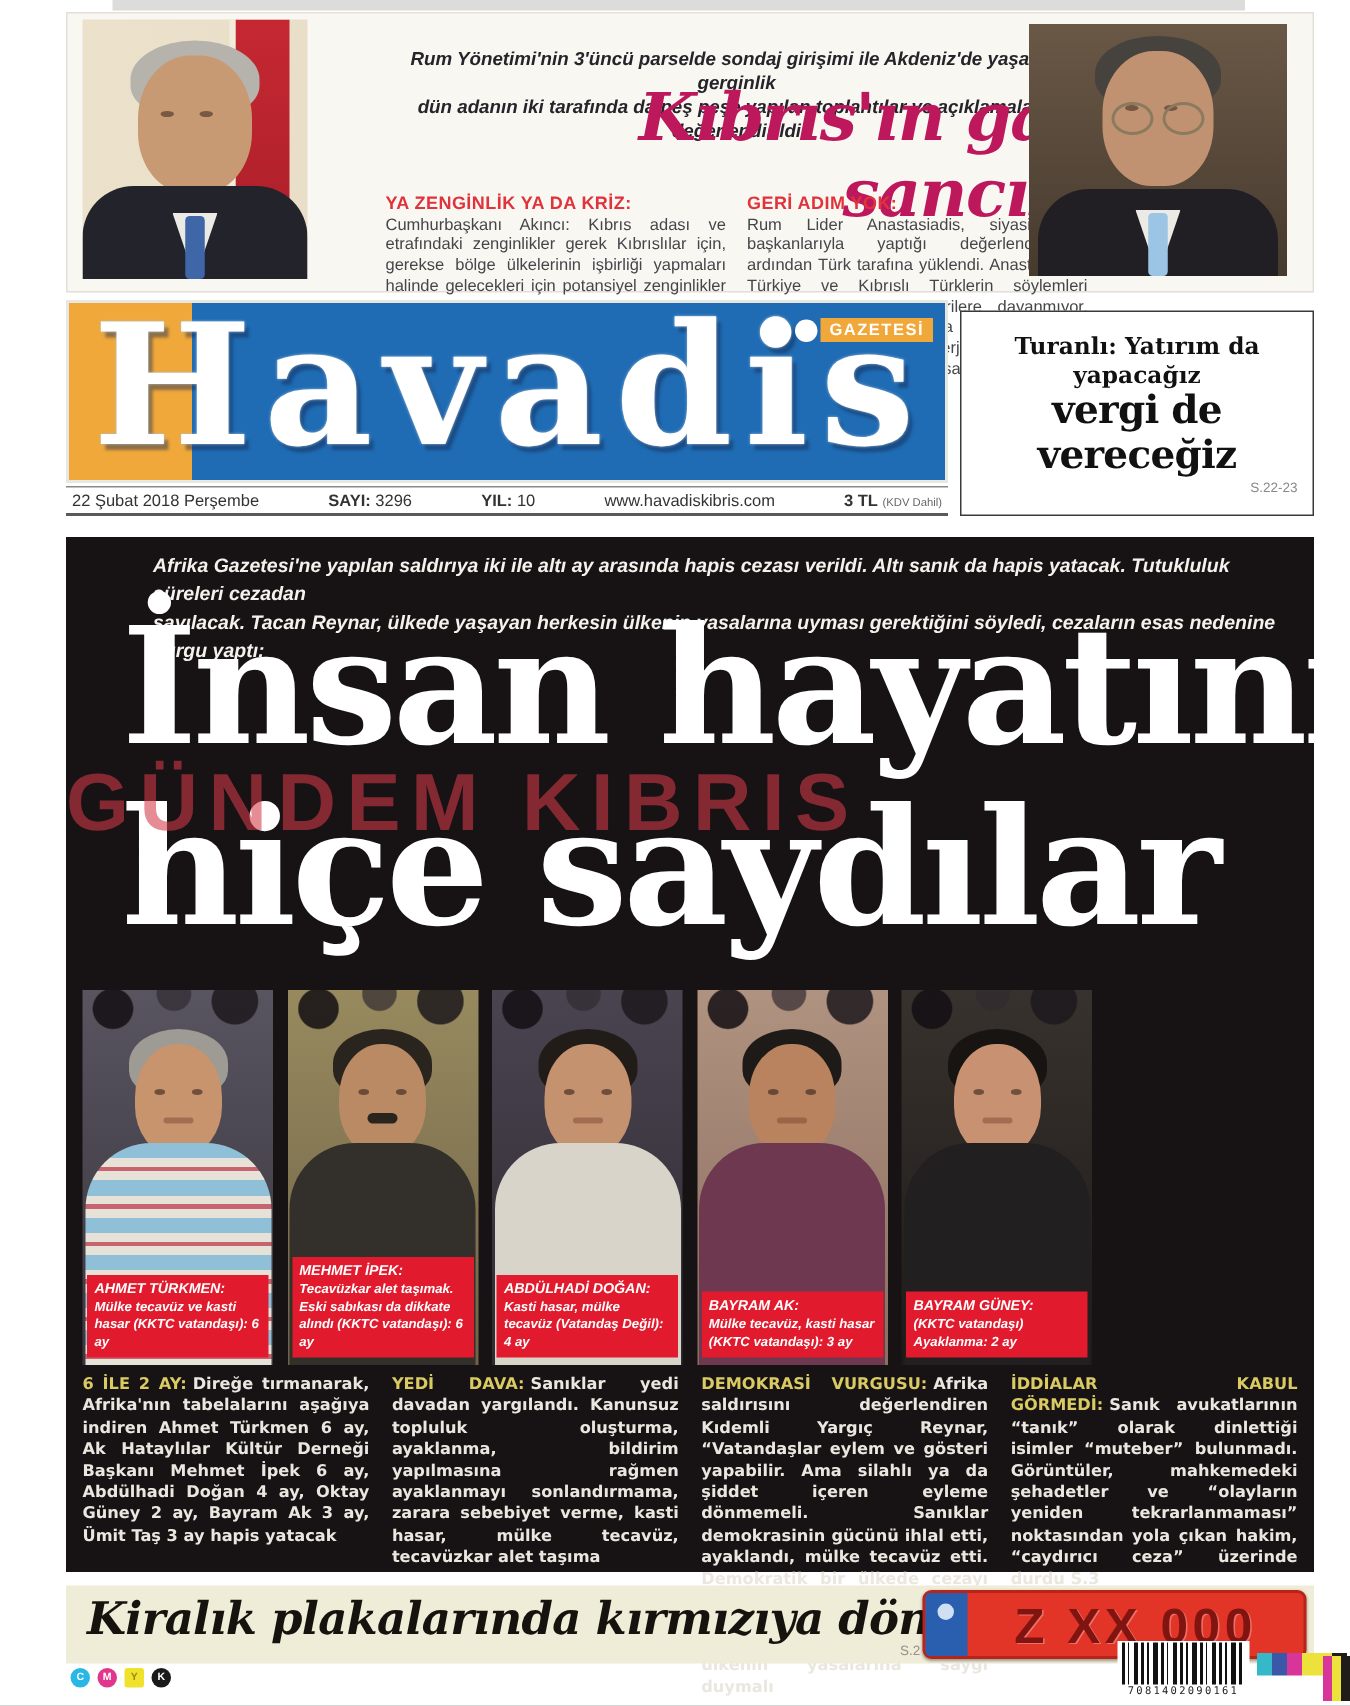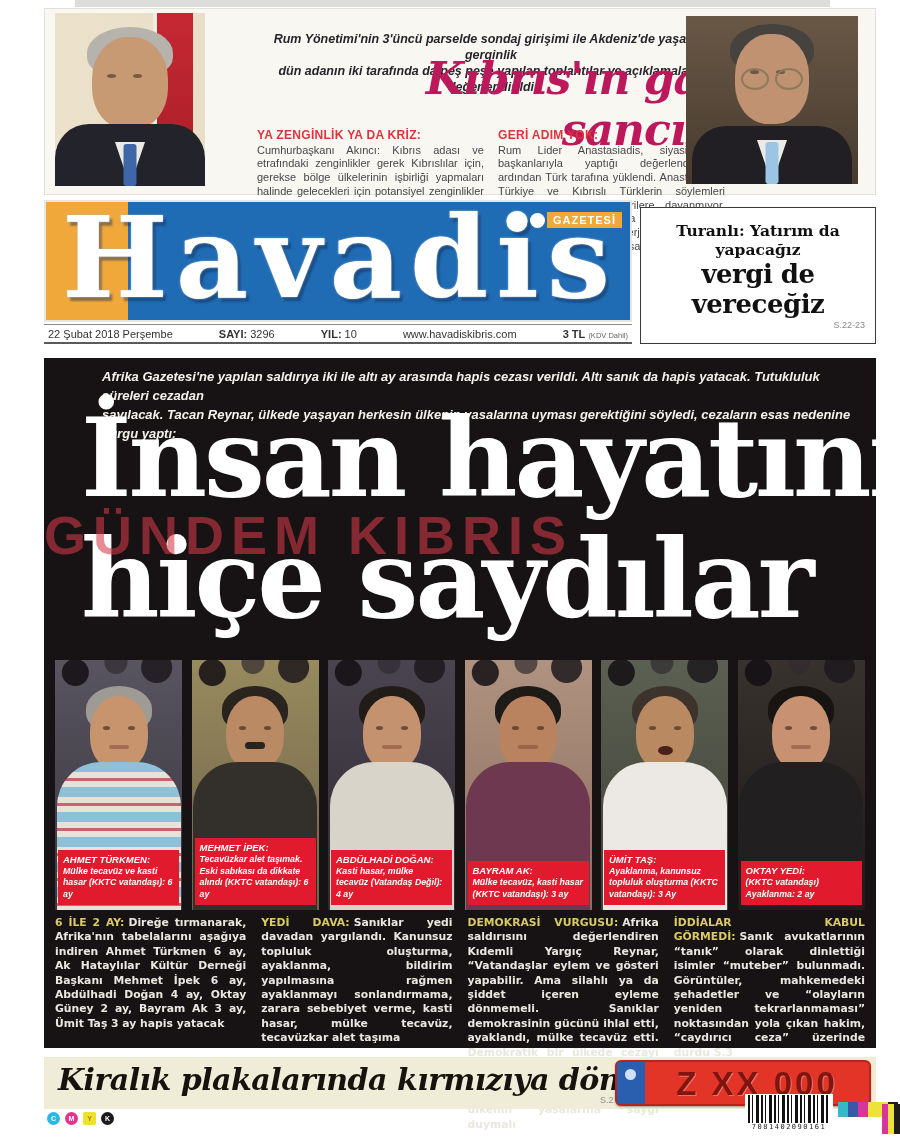--- a/index.html
+++ b/index.html
@@ -235,38 +235,28 @@
         <div class="mug-bg"></div>
         <div class="hair"></div>
         <div class="head"></div>
         <div class="torso"></div>
         <div class="cap">
           <div class="cap-name">BAYRAM AK:</div>
           <div class="cap-text">Mülke tecavüz, kasti hasar (KKTC vatandaşı): 3 ay</div>
         </div>
       </div>
 
-      <div class="mug m5">
-        <div class="mug-bg"></div>
-        <div class="hair"></div>
-        <div class="head"></div>
-        <div class="torso"></div>
-        <div class="cap">
-          <div class="cap-name">ÜMİT TAŞ:</div>
-          <div class="cap-text">Ayaklanma, kanunsuz topluluk oluşturma (KKTC vatandaşı): 3 Ay</div>
-        </div>
-      </div>
 
       <div class="mug m6">
         <div class="mug-bg"></div>
         <div class="hair"></div>
         <div class="head"></div>
         <div class="torso"></div>
         <div class="cap">
-          <div class="cap-name">OKTAY YEDİ:</div>
+          <div class="cap-name">BAYRAM GÜNEY:</div>
           <div class="cap-text">(KKTC vatandaşı) Ayaklanma: 2 ay</div>
         </div>
       </div>
 
     </div>
 
     <div class="main-cols">
       <p class="main-col"><span class="yellow-lead">6 İLE 2 AY:</span><span>Direğe tırmanarak, Afrika'nın tabelalarını aşağıya indiren Ahmet Türkmen 6 ay, Ak Hataylılar Kültür Derneği Başkanı Mehmet İpek 6 ay, Abdülhadi Doğan 4 ay, Oktay Güney 2 ay, Bayram Ak 3 ay, Ümit Taş 3 ay hapis yatacak</span></p>
       <p class="main-col"><span class="yellow-lead">YEDİ DAVA:</span><span>Sanıklar yedi davadan yargılandı. Kanunsuz topluluk oluşturma, ayaklanma, bildirim yapılmasına rağmen ayaklanmayı sonlandırmama, zarara sebebiyet verme, kasti hasar, mülke tecavüz, tecavüzkar alet taşıma</span></p>
       <p class="main-col"><span class="yellow-lead">DEMOKRASİ VURGUSU:</span><span>Afrika saldırısını değerlendiren Kıdemli Yargıç Reynar, “Vatandaşlar eylem ve gösteri yapabilir. Ama silahlı ya da şiddet içeren eyleme dönmemeli. Sanıklar demokrasinin gücünü ihlal etti, ayaklandı, mülke tecavüz etti. Demokratik bir ülkede cezayı mahkeme verir. Şiddete başvurarak hak aranmaz. KKTC'de yaşayan herkes, bu ülkenin yasalarına saygı duymalı</span></p>

